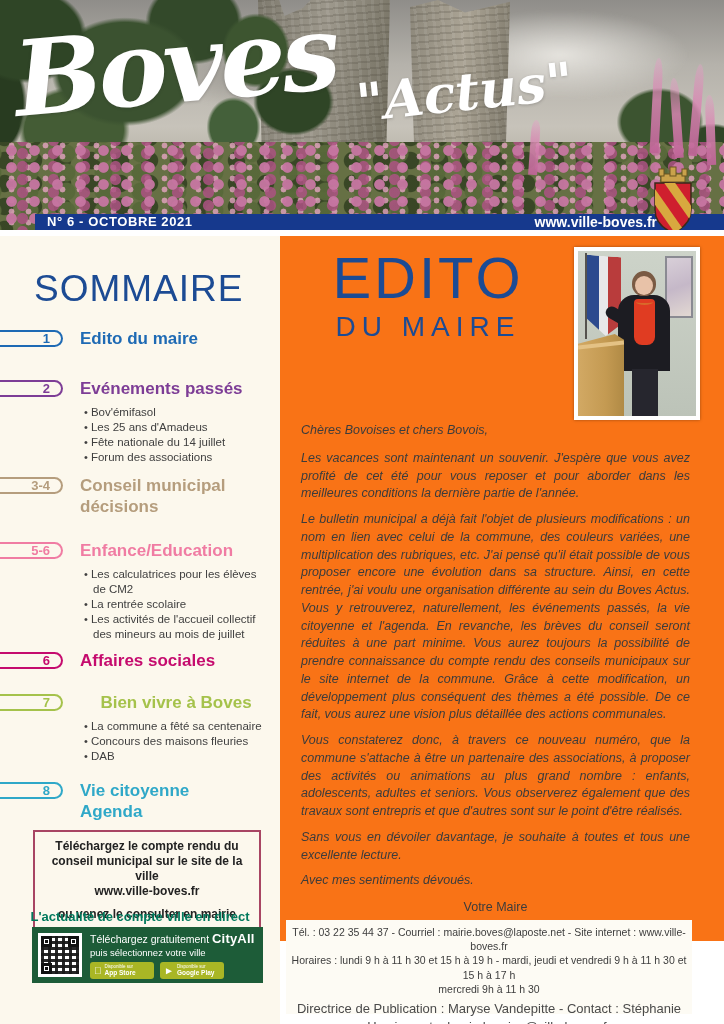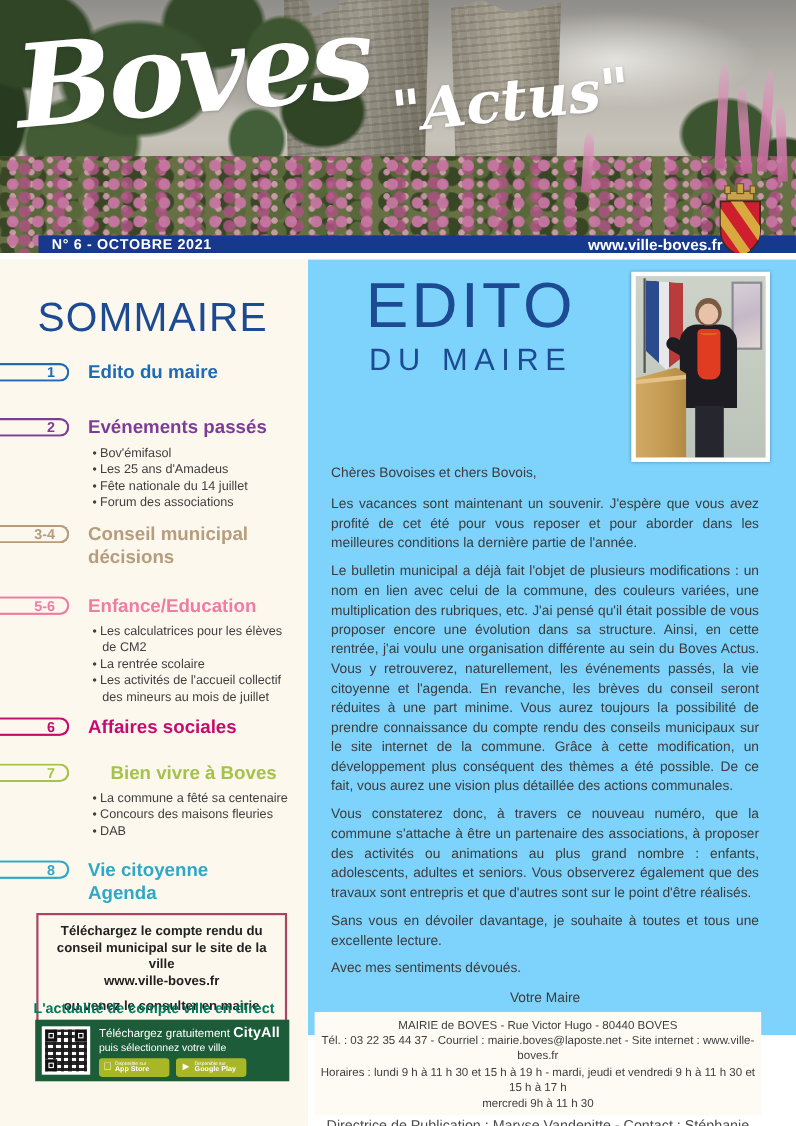--- a/index.html
+++ b/index.html
@@ -52,21 +52,21 @@
     font-family:"DejaVu Serif",serif;font-style:italic;font-weight:bold;font-size:52px;
     line-height:1;transform:rotate(-6deg);text-shadow:0 1px 3px rgba(40,40,40,.25);}
   .issue-bar{position:absolute;left:35px;top:190px;width:708px;height:26px;background:#16398d;
     display:flex;align-items:flex-start;justify-content:space-between;box-sizing:border-box;padding:0 0 0 12px;margin-top:24px;}
   .issue-text{color:#fff;font-size:13px;font-weight:bold;letter-spacing:.6px;font-style:normal;}
   .website{color:#fff;font-size:14px;font-weight:bold;margin-right:86px;}
   .crest{position:absolute;left:651px;top:166px;width:44px;height:72px;}
 
   
   .col-left{position:absolute;left:0;top:236px;width:280px;height:788px;background:#fcf8ed;}
-  .col-right{position:absolute;left:280px;top:236px;width:444px;height:705px;background:#7dd3fc;}
+  .col-right{position:absolute;left:280px;top:236px;width:444px;height:705px;background:#f97316;}
 
   
   .sommaire-title{position:absolute;left:34px;top:32px;font-size:37px;letter-spacing:1px;
     color:#1c4b94;font-weight:400;}
   .toc-item{position:absolute;left:0;width:275px;}
   .pill{position:absolute;left:0;top:1px;width:63px;height:17px;border:2px solid;border-left:none;
     border-radius:0 11px 11px 0;box-sizing:border-box;text-align:right;padding-right:11px;
     font-weight:bold;font-size:13px;line-height:14px;background:transparent;}
   .toc-body{margin-left:80px;width:192px;}
   .toc-title{font-size:17px;font-weight:bold;line-height:1.22;white-space:pre-line;}
@@ -120,21 +120,21 @@
   .ph-top{position:absolute;left:56px;top:48px;width:21px;height:46px;background:#e03c22;border-radius:4px 4px 8px 8px;}
   .ph-neck{position:absolute;left:58px;top:48px;width:17px;height:4px;border-bottom:2px solid #d96a2a;border-radius:50%;}
   .ph-arm{position:absolute;left:26px;top:62px;width:38px;height:12px;background:#1c1c22;border-radius:6px;transform:rotate(30deg);}
   .ph-pants{position:absolute;left:54px;top:118px;width:26px;height:47px;background:#26262e;}
   .ph-lectern{position:absolute;left:0;bottom:0;width:46px;height:82px;
     background:linear-gradient(90deg,#d2a964,#c49a52 60%,#b08a45);
     clip-path:polygon(0 12%,80% 0,100% 7%,100% 100%,0 100%);}
   .ph-lectern::after{content:"";position:absolute;left:0;top:9px;width:100%;height:4px;background:#e4c285;transform:rotate(-6deg);}
 
   .edito-text{position:absolute;left:21px;top:186px;width:389px;color:#3c3c3c;}
-  .edito-text p{margin:0 0 8px;font-size:12.5px;line-height:1.42;text-align:justify;}
+  .edito-text p{margin:0 0 8px;font-size:12.5px;line-height:1.42;text-align:justify;font-style:italic;}
   .edito-text p.salut{text-align:left;margin-bottom:10px;}
   .signature{margin-top:2px;text-align:center;font-size:12.5px;line-height:1.5;color:#3c3c3c;}
 
   
   .footer-box{position:absolute;left:6px;top:684px;width:406px;height:94px;background:#fdfbf4;
     box-sizing:border-box;padding:5px 4px 4px;text-align:center;color:#3d3d3d;}
   .f-l1{font-size:10.5px;line-height:1.35;}
   .f-credits{margin-top:4px;font-size:13px;line-height:1.4;color:#4a4a4a;}
 </style>
 </head>
@@ -326,21 +326,20 @@
           <p>Sans vous en dévoiler davantage, je souhaite à toutes et tous une excellente lecture.</p>
           <p>Avec mes sentiments dévoués.</p>
         </div>
       <div class="signature">
         <div>Votre Maire</div>
         <div>Maryse Vandepitte</div>
       </div>
     </div>
 
     <div class="footer-box">
-      <div class="f-l1">MAIRIE de BOVES - Rue Victor Hugo - 80440 BOVES</div>
       <div class="f-l1">Tél. : 03 22 35 44 37 - Courriel : mairie.boves@laposte.net - Site internet : www.ville-boves.fr</div>
       <div class="f-l1">Horaires : lundi 9 h à 11 h 30 et 15 h à 19 h - mardi, jeudi et vendredi 9 h à 11 h 30 et 15 h à 17 h</div>
       <div class="f-l1">mercredi 9h à 11 h 30</div>
       <div class="f-credits">
         <span>Directrice de Publication : Maryse Vandepitte - Contact : Stéphanie Hamiez - stephanie.hamiez@ville-boves.fr</span><br>
         
         
         
         
         

